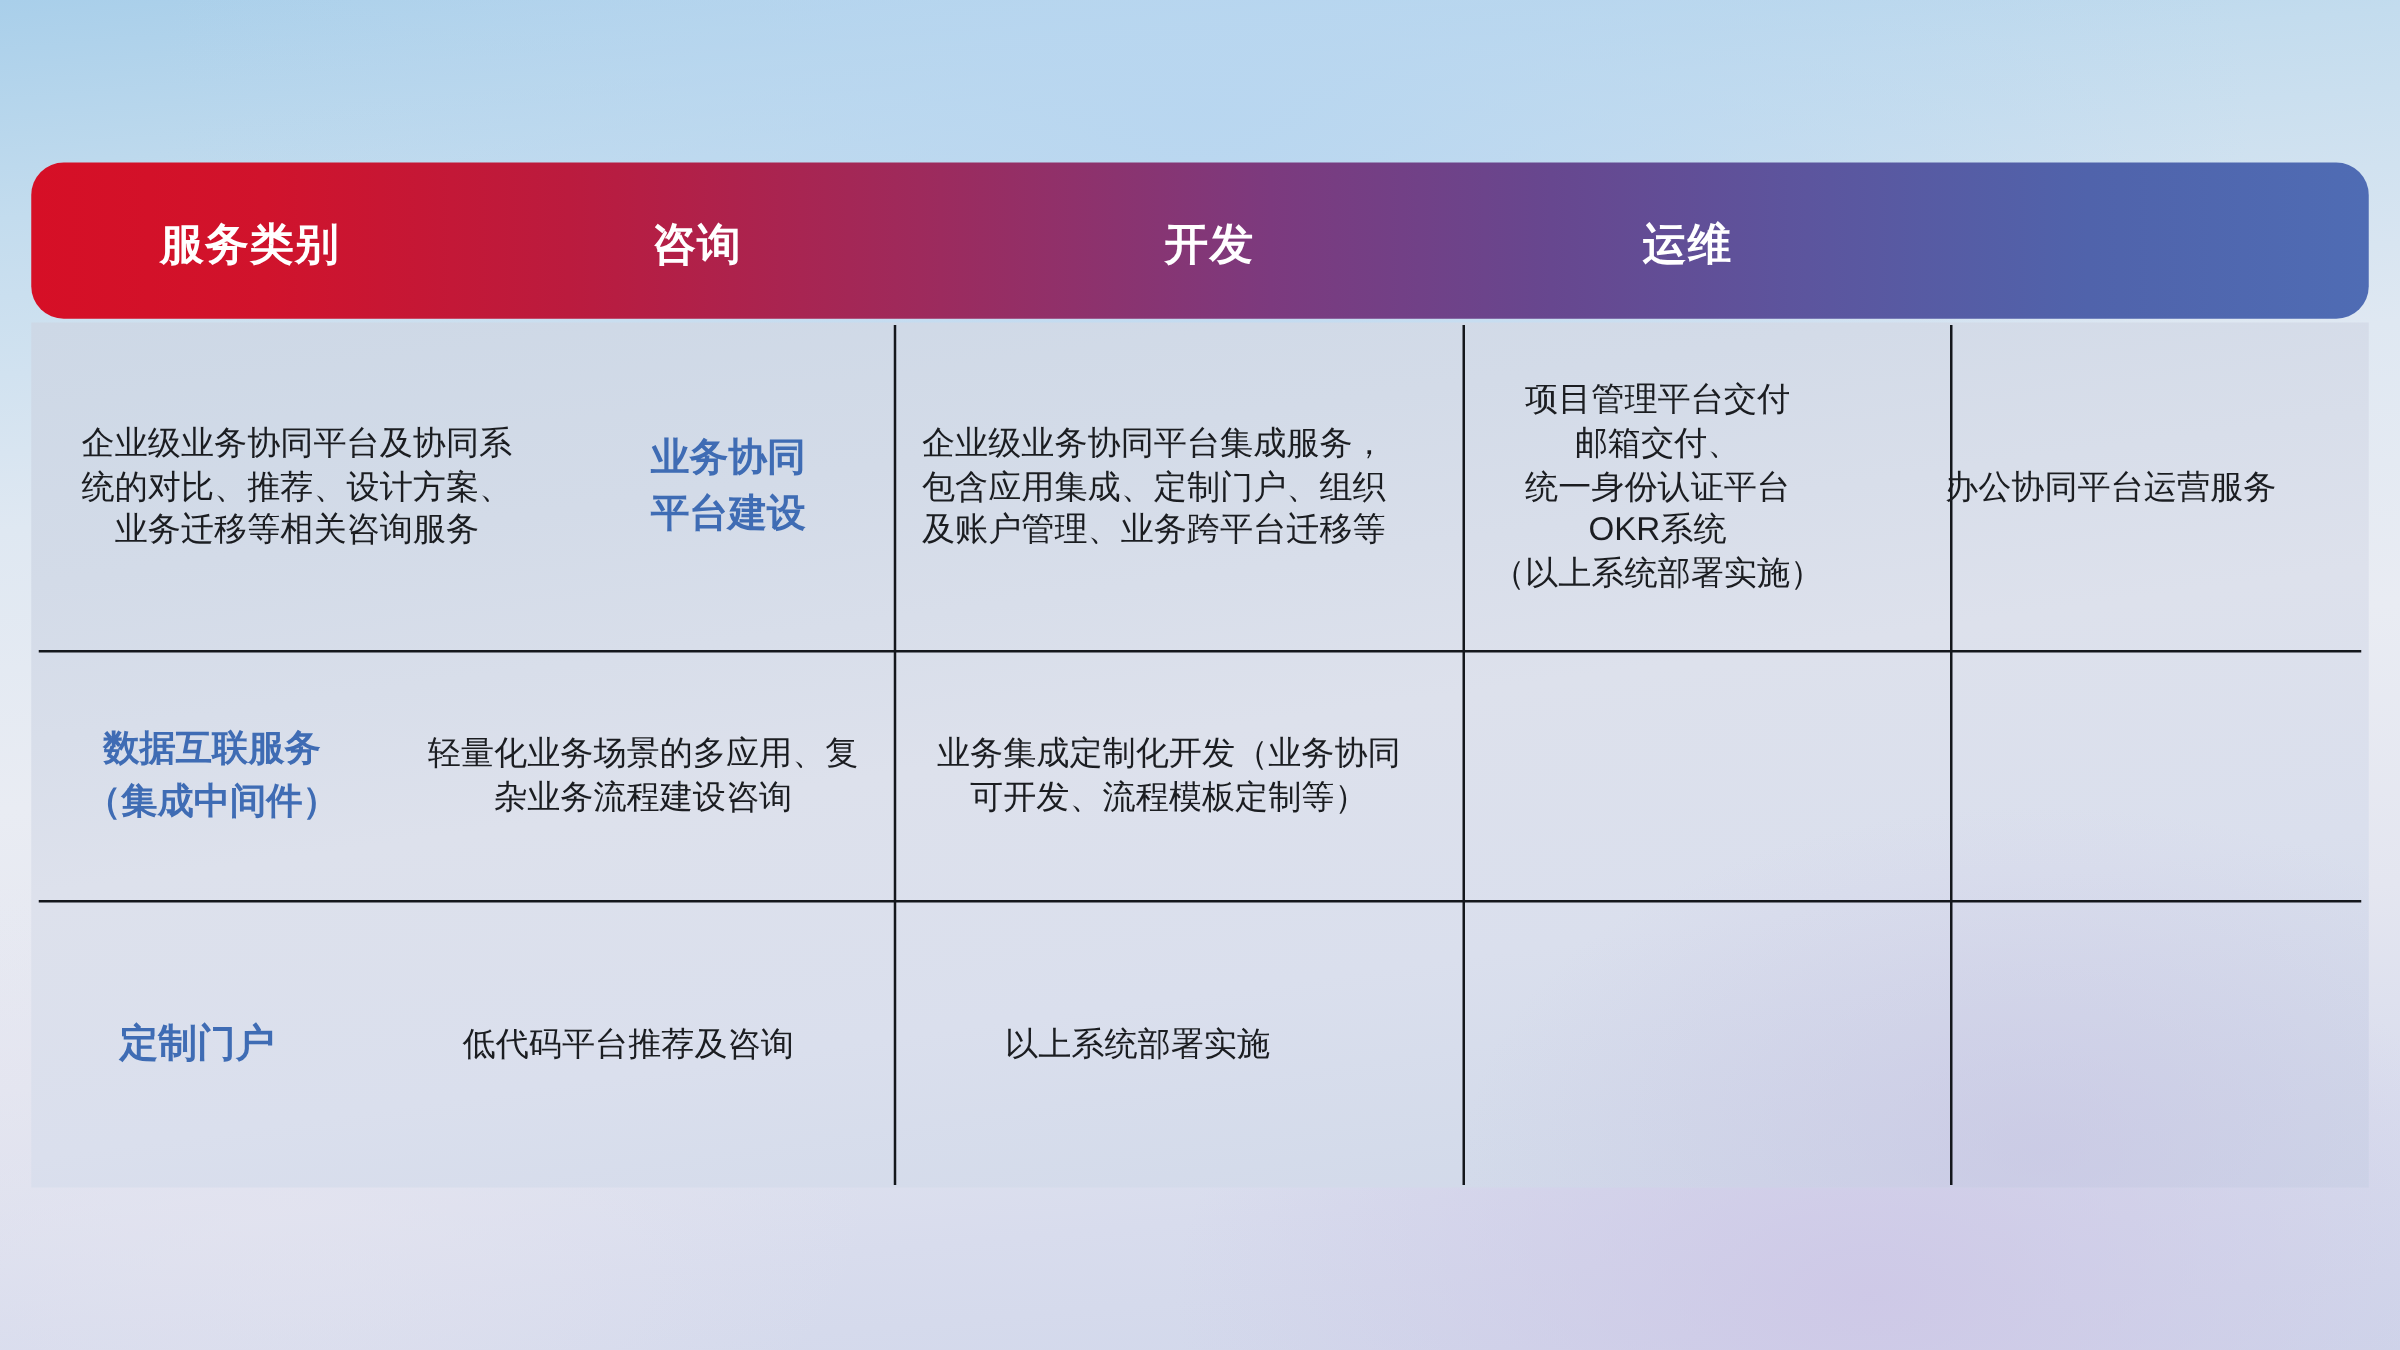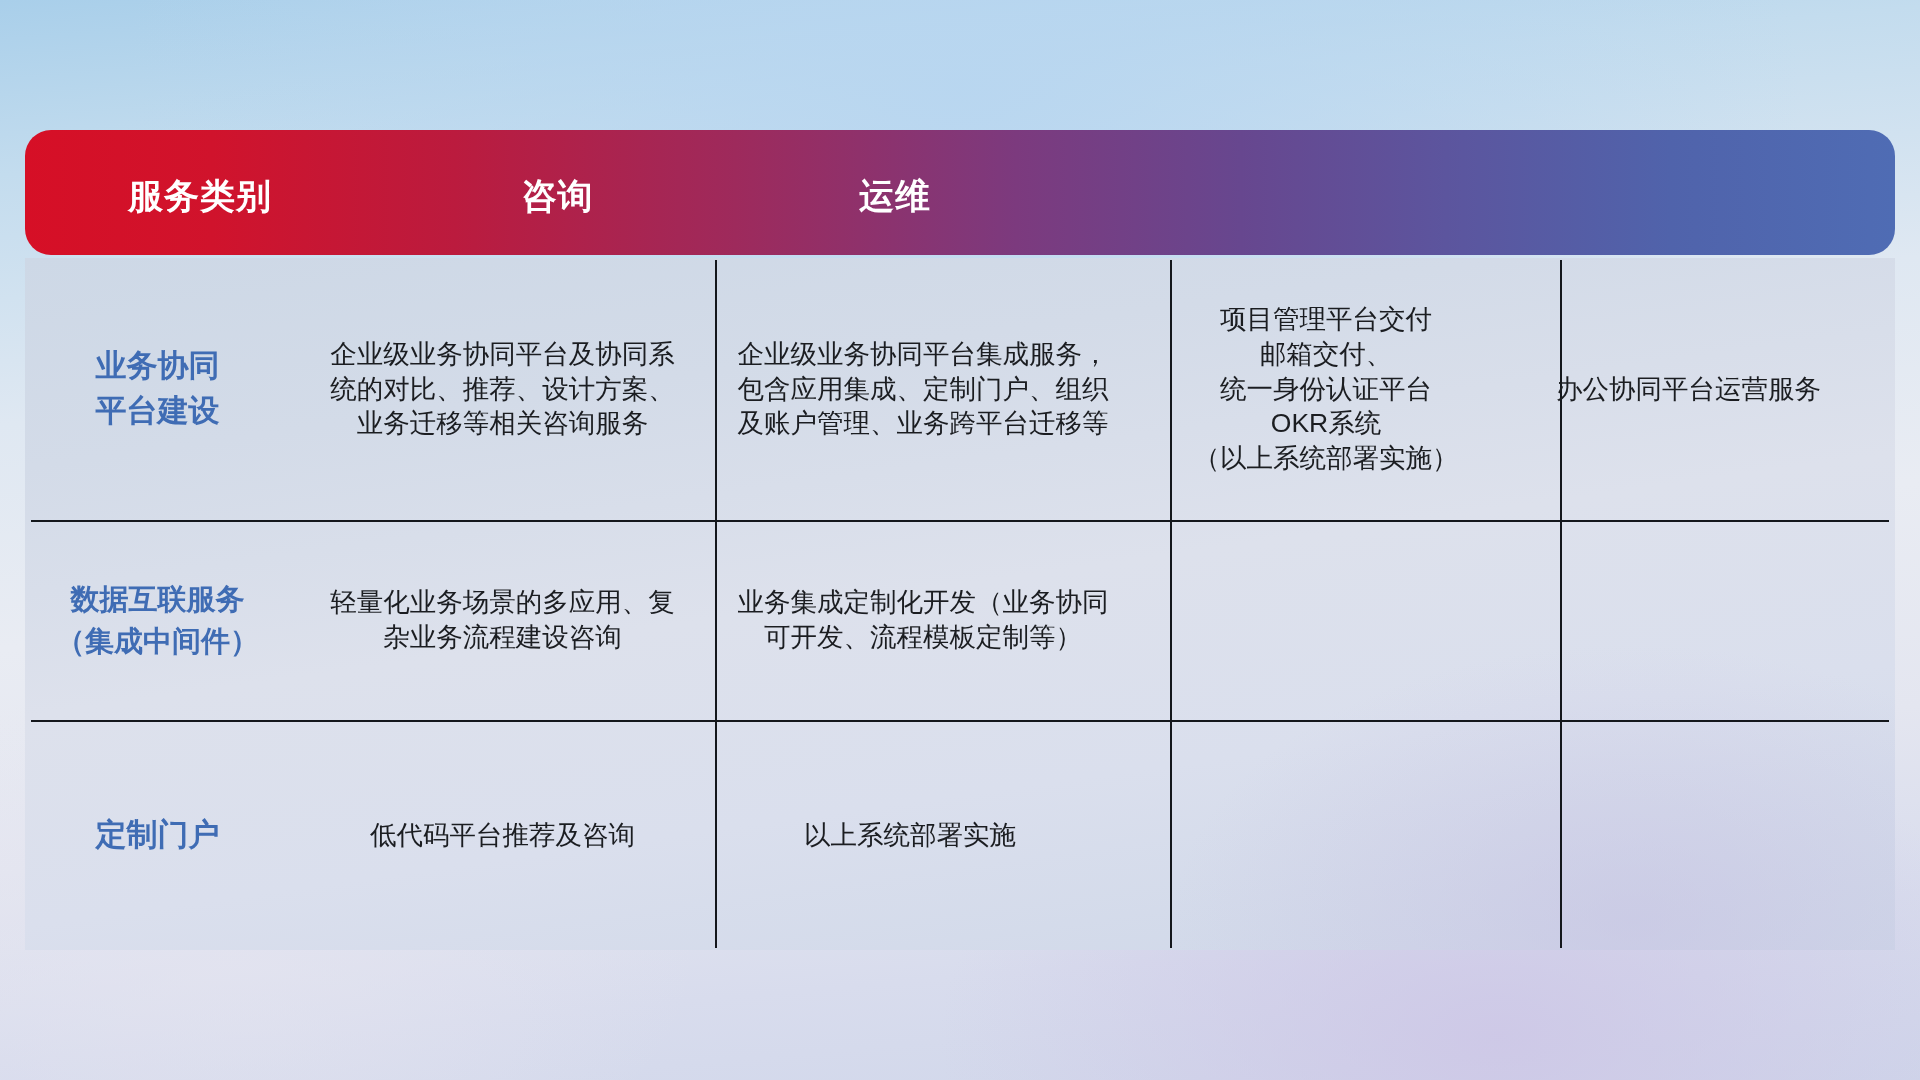--- a/index.html
+++ b/index.html
@@ -57,21 +57,21 @@
     position: absolute;
     left: 0; top: 128px;
     width: 1870px; height: 692px;
     background:
       radial-gradient(ellipse 700px 420px at 86% 96%, rgba(198,192,226,0.55) 0%, rgba(198,192,226,0) 66%),
       linear-gradient(172deg, #cdd8e6 0%, #d3dbe8 22%, #dde1ec 48%, #dadfed 70%, #ced7e8 100%);
   }
 
   .trow { display: flex; width: 100%; position: relative; }
   .trow-0 { height: 262px; }
-  .trow-1 { height: 200px; }
+  .trow-1 { height: 200px; padding-left: 12px; }
   .trow-2 { height: 230px; }
 
   
   .rowsep {
     position: absolute;
     left: 6px; right: 6px;
     height: 2px;
     background: #14171c;
   }
   #sep-1 { top: 262px; }
@@ -116,39 +116,40 @@
   .rowlabel.small { font-size: 29px; }
 </style>
 </head>
 <body>
 
 <div id="table-root">
 
   <div class="thead">
     <div class="th th-0">服务类别</div>
     <div class="th th-1">咨询</div>
+    <div class="th th-2">开发</div>
     <div class="th th-4">运维</div>
   </div>
 
   <div class="tbody">
 
     <div class="colsep" id="colsep-1"></div>
     <div class="colsep" id="colsep-2"></div>
     <div class="colsep" id="colsep-3"></div>
     <div class="rowsep" id="sep-1"></div>
     <div class="rowsep" id="sep-2"></div>
 
     <div class="trow trow-0">
+      <div class="cell c-1">企业级业务协同平台及协同系
+统的对比、推荐、设计方案、
+业务迁移等相关咨询服务</div>
       <div class="cell c-0">
         <span class="rowlabel">业务协同
 平台建设</span>
       </div>
-      <div class="cell c-1">企业级业务协同平台及协同系
-统的对比、推荐、设计方案、
-业务迁移等相关咨询服务</div>
       <div class="cell c-2">企业级业务协同平台集成服务，
 包含应用集成、定制门户、组织
 及账户管理、业务跨平台迁移等</div>
       <div class="cell c-3">项目管理平台交付
 邮箱交付、
 统一身份认证平台
 OKR系统
 （以上系统部署实施）</div>
       <div class="cell c-4">办公协同平台运营服务</div>
     </div>

